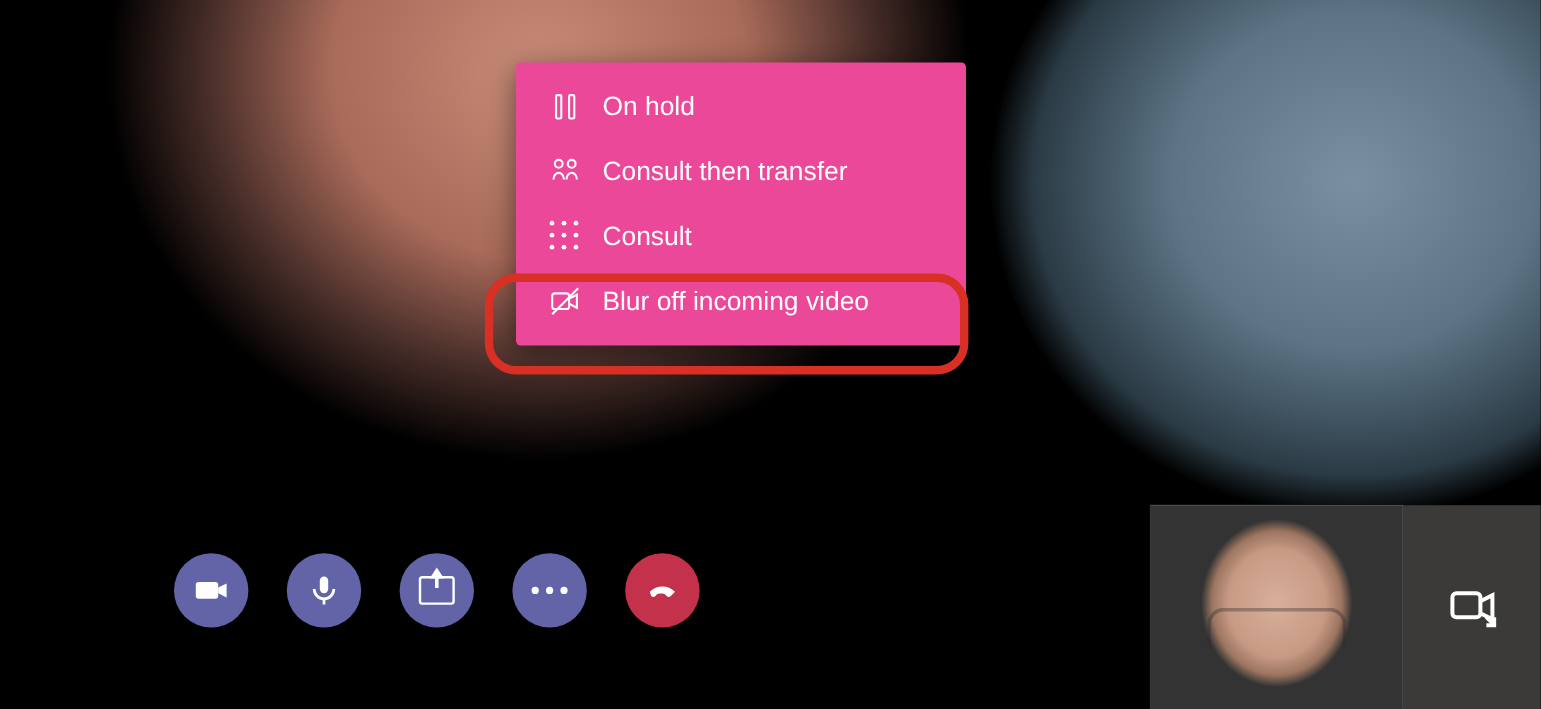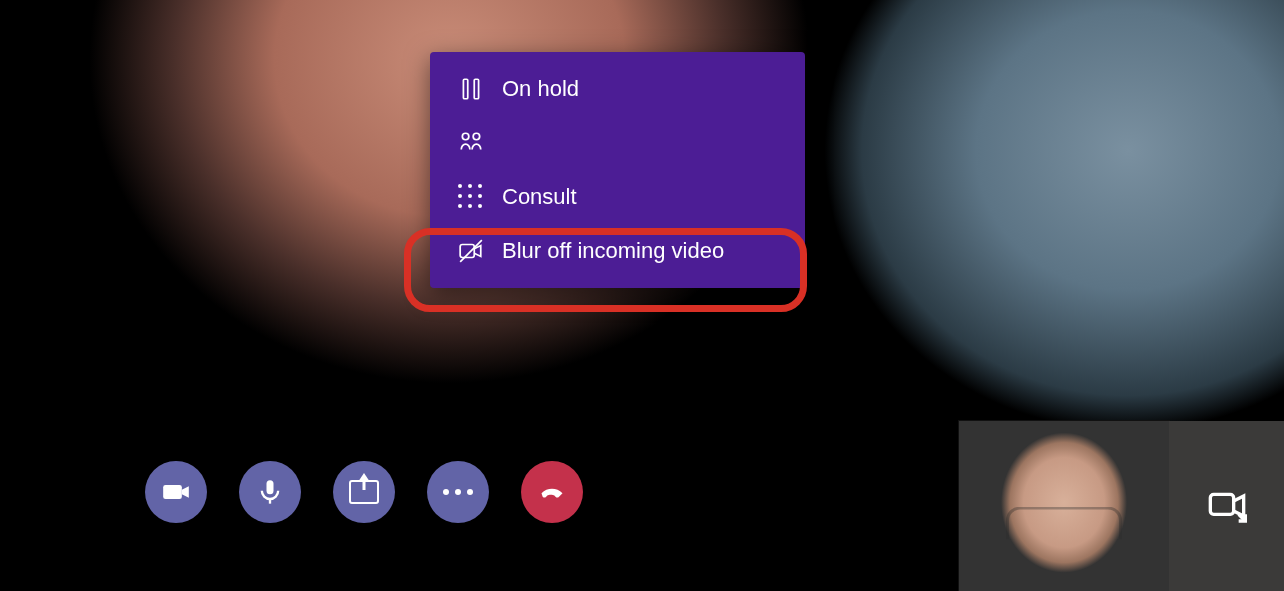--- a/index.html
+++ b/index.html
@@ -60,21 +60,21 @@
   
   .dots { display:flex; gap:6px; }
   .dots span { width:6px; height:6px; border-radius:50%; background:#fff; }
 
   
   .menu {
     position: absolute;
     left: 430px;
     top: 52px;
     width: 375px;
-    background: #4c1d95;
+    background: #ec4899;
     border-radius: 4px;
     padding: 10px 0;
     box-shadow: 0 6px 24px rgba(0,0,0,.5);
     color: #fff;
     z-index: 10;
   }
   .menu-item {
     display: flex;
     align-items: center;
     gap: 18px;
@@ -194,20 +194,21 @@
 
   <div class="menu-item">
     <span class="mi-icon">
       <svg viewBox="0 0 24 24">
           <circle cx="7" cy="6" r="3"></circle>
           <path d="M3 18c0-3 2-5 4-5s4 2 4 5"></path>
           <circle cx="17" cy="6" r="3"></circle>
           <path d="M13 18c0-3 2-5 4-5s4 2 4 5"></path>
         </svg>
     </span>
+    <span>Consult then transfer</span>
   </div>
 
 
   <div class="menu-item">
     <span class="mi-icon">
       <span class="keypad-grid">
         <span></span>
           <span></span>
           <span></span>
         <span></span>

